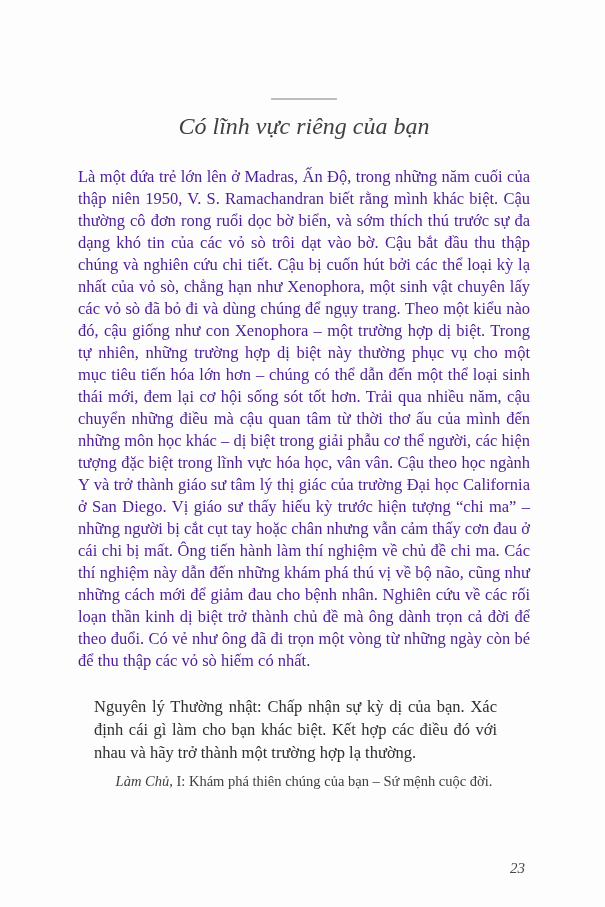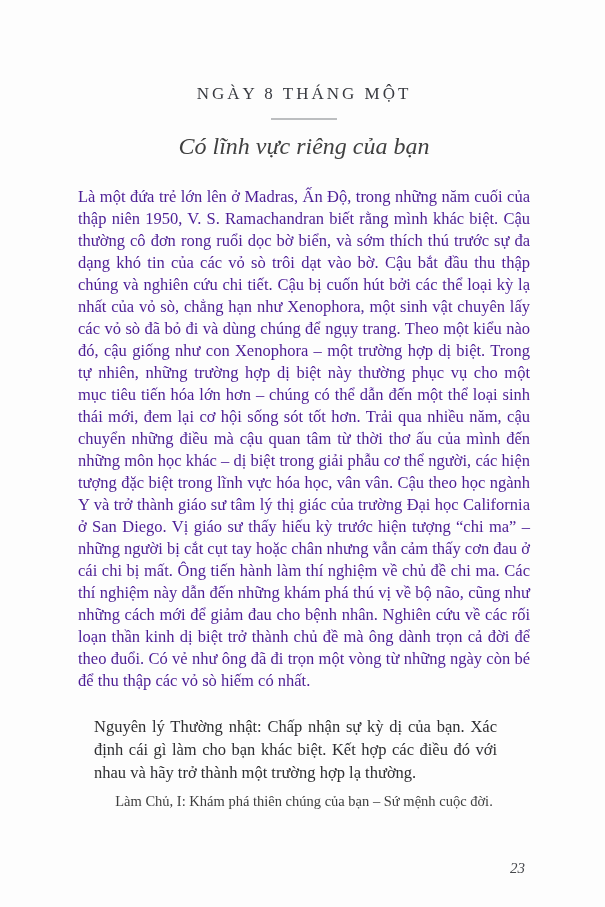--- a/index.html
+++ b/index.html
@@ -53,36 +53,36 @@
     line-height: 23px;
     color: #2e2e31;
   }
   .citation {
     margin: 9px 0 0 0;
     text-align: center;
     font-size: 14.5px;
     color: #3d3d3d;
   }
   .citation .cite-title {
+    font-style: italic;
   }
   .page-number {
     position: absolute;
     right: 80px;
     bottom: 30px;
     font-style: italic;
     font-size: 15px;
     color: #46484c;
   }
 </style>
 </head>
 <body>
 
 <div class="page">
 
-  <div class="chapter-header">NGÀY 8 THÁNG MỘT</div>
 
   <div class="divider"></div>
 
   <div class="chapter-title">Có lĩnh vực riêng của bạn</div>
 
   <p class="body-text">Là một đứa trẻ lớn lên ở Madras, Ấn Độ, trong những năm cuối của thập niên 1950, V. S. Ramachandran biết rằng mình khác biệt. Cậu thường cô đơn rong ruổi dọc bờ biển, và sớm thích thú trước sự đa dạng khó tin của các vỏ sò trôi dạt vào bờ. Cậu bắt đầu thu thập chúng và nghiên cứu chi tiết. Cậu bị cuốn hút bởi các thể loại kỳ lạ nhất của vỏ sò, chẳng hạn như Xenophora, một sinh vật chuyên lấy các vỏ sò đã bỏ đi và dùng chúng để ngụy trang. Theo một kiểu nào đó, cậu giống như con Xenophora – một trường hợp dị biệt. Trong tự nhiên, những trường hợp dị biệt này thường phục vụ cho một mục tiêu tiến hóa lớn hơn – chúng có thể dẫn đến một thể loại sinh thái mới, đem lại cơ hội sống sót tốt hơn. Trải qua nhiều năm, cậu chuyển những điều mà cậu quan tâm từ thời thơ ấu của mình đến những môn học khác – dị biệt trong giải phẫu cơ thể người, các hiện tượng đặc biệt trong lĩnh vực hóa học, vân vân. Cậu theo học ngành Y và trở thành giáo sư tâm lý thị giác của trường Đại học California ở San Diego. Vị giáo sư thấy hiếu kỳ trước hiện tượng “chi ma” – những người bị cắt cụt tay hoặc chân nhưng vẫn cảm thấy cơn đau ở cái chi bị mất. Ông tiến hành làm thí nghiệm về chủ đề chi ma. Các thí nghiệm này dẫn đến những khám phá thú vị về bộ não, cũng như những cách mới để giảm đau cho bệnh nhân. Nghiên cứu về các rối loạn thần kinh dị biệt trở thành chủ đề mà ông dành trọn cả đời để theo đuổi. Có vẻ như ông đã đi trọn một vòng từ những ngày còn bé để thu thập các vỏ sò hiếm có nhất.</p>
 
   <p class="principle">Nguyên lý Thường nhật: Chấp nhận sự kỳ dị của bạn. Xác định cái gì làm cho bạn khác biệt. Kết hợp các điều đó với nhau và hãy trở thành một trường hợp lạ thường.</p>
 
   <p class="citation"><span class="cite-title">Làm Chủ</span><span>, I: Khám phá thiên chúng của bạn – Sứ mệnh cuộc đời.</span></p>

